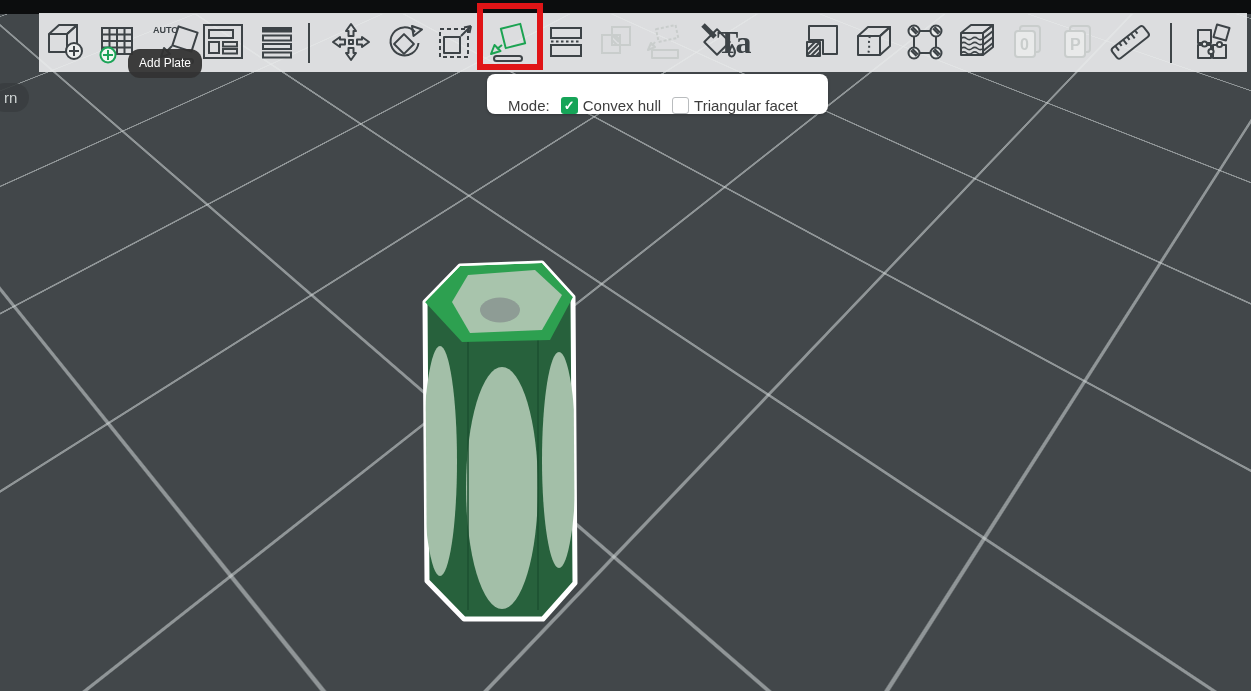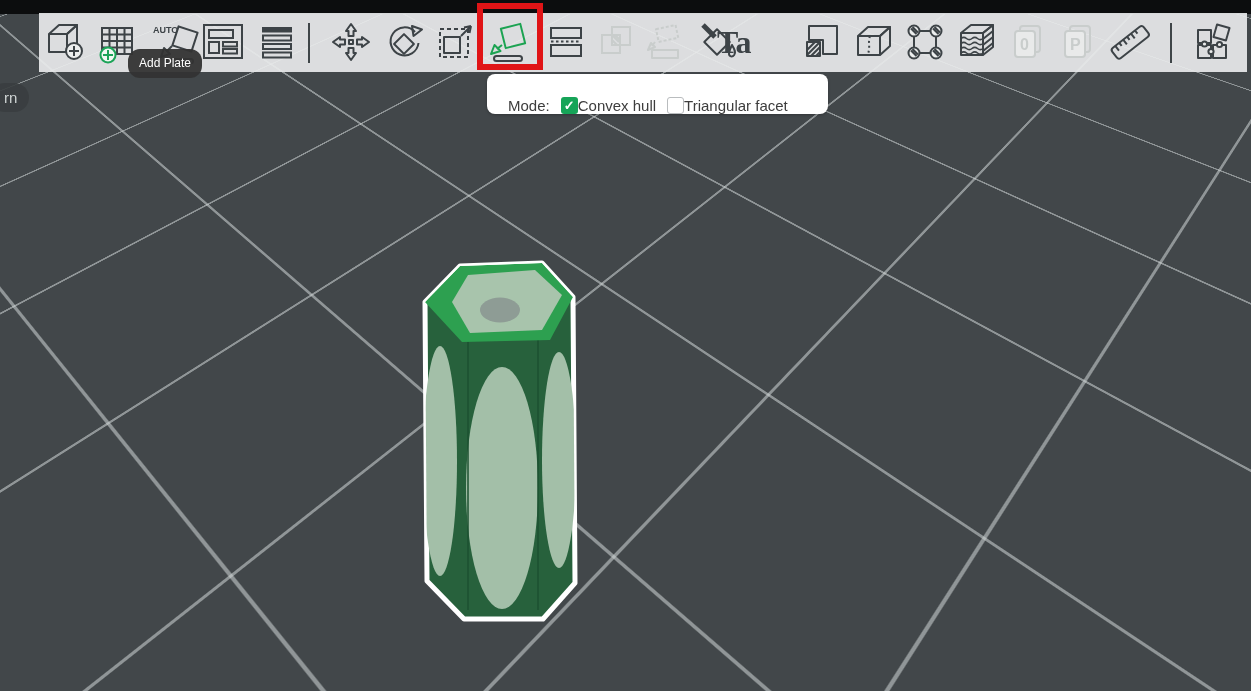--- a/index.html
+++ b/index.html
@@ -52,21 +52,21 @@
     border-radius:12px; white-space:nowrap;
   }
 
   
   #mode-panel {
     position:absolute; left:487px; top:74px; width:341px; height:40px; z-index:55;
     background:#ffffff; border-radius:8px; box-shadow:0 1px 3px rgba(0,0,0,.25);
     display:flex; align-items:flex-end; padding-left:21px; gap:11px;
     font-size:15px; color:#3d3d3d;
   }
-  .mode-option { display:flex; align-items:center; }
+  .mode-option { display:flex; align-items:center; gap:5px; }
   .cb { width:17px; height:17px; border-radius:3px; flex:none; position:relative; }
   .cb.checked { background:#16a458; }
   .cb.checked::after {
     content:"\2713"; position:absolute; inset:0; color:#fff;
     font-size:13px; font-weight:bold; line-height:17px; text-align:center;
   }
   .cb.unchecked { background:#fff; border:1px solid #b9bcbe; }
 
   
   #return-chip {

